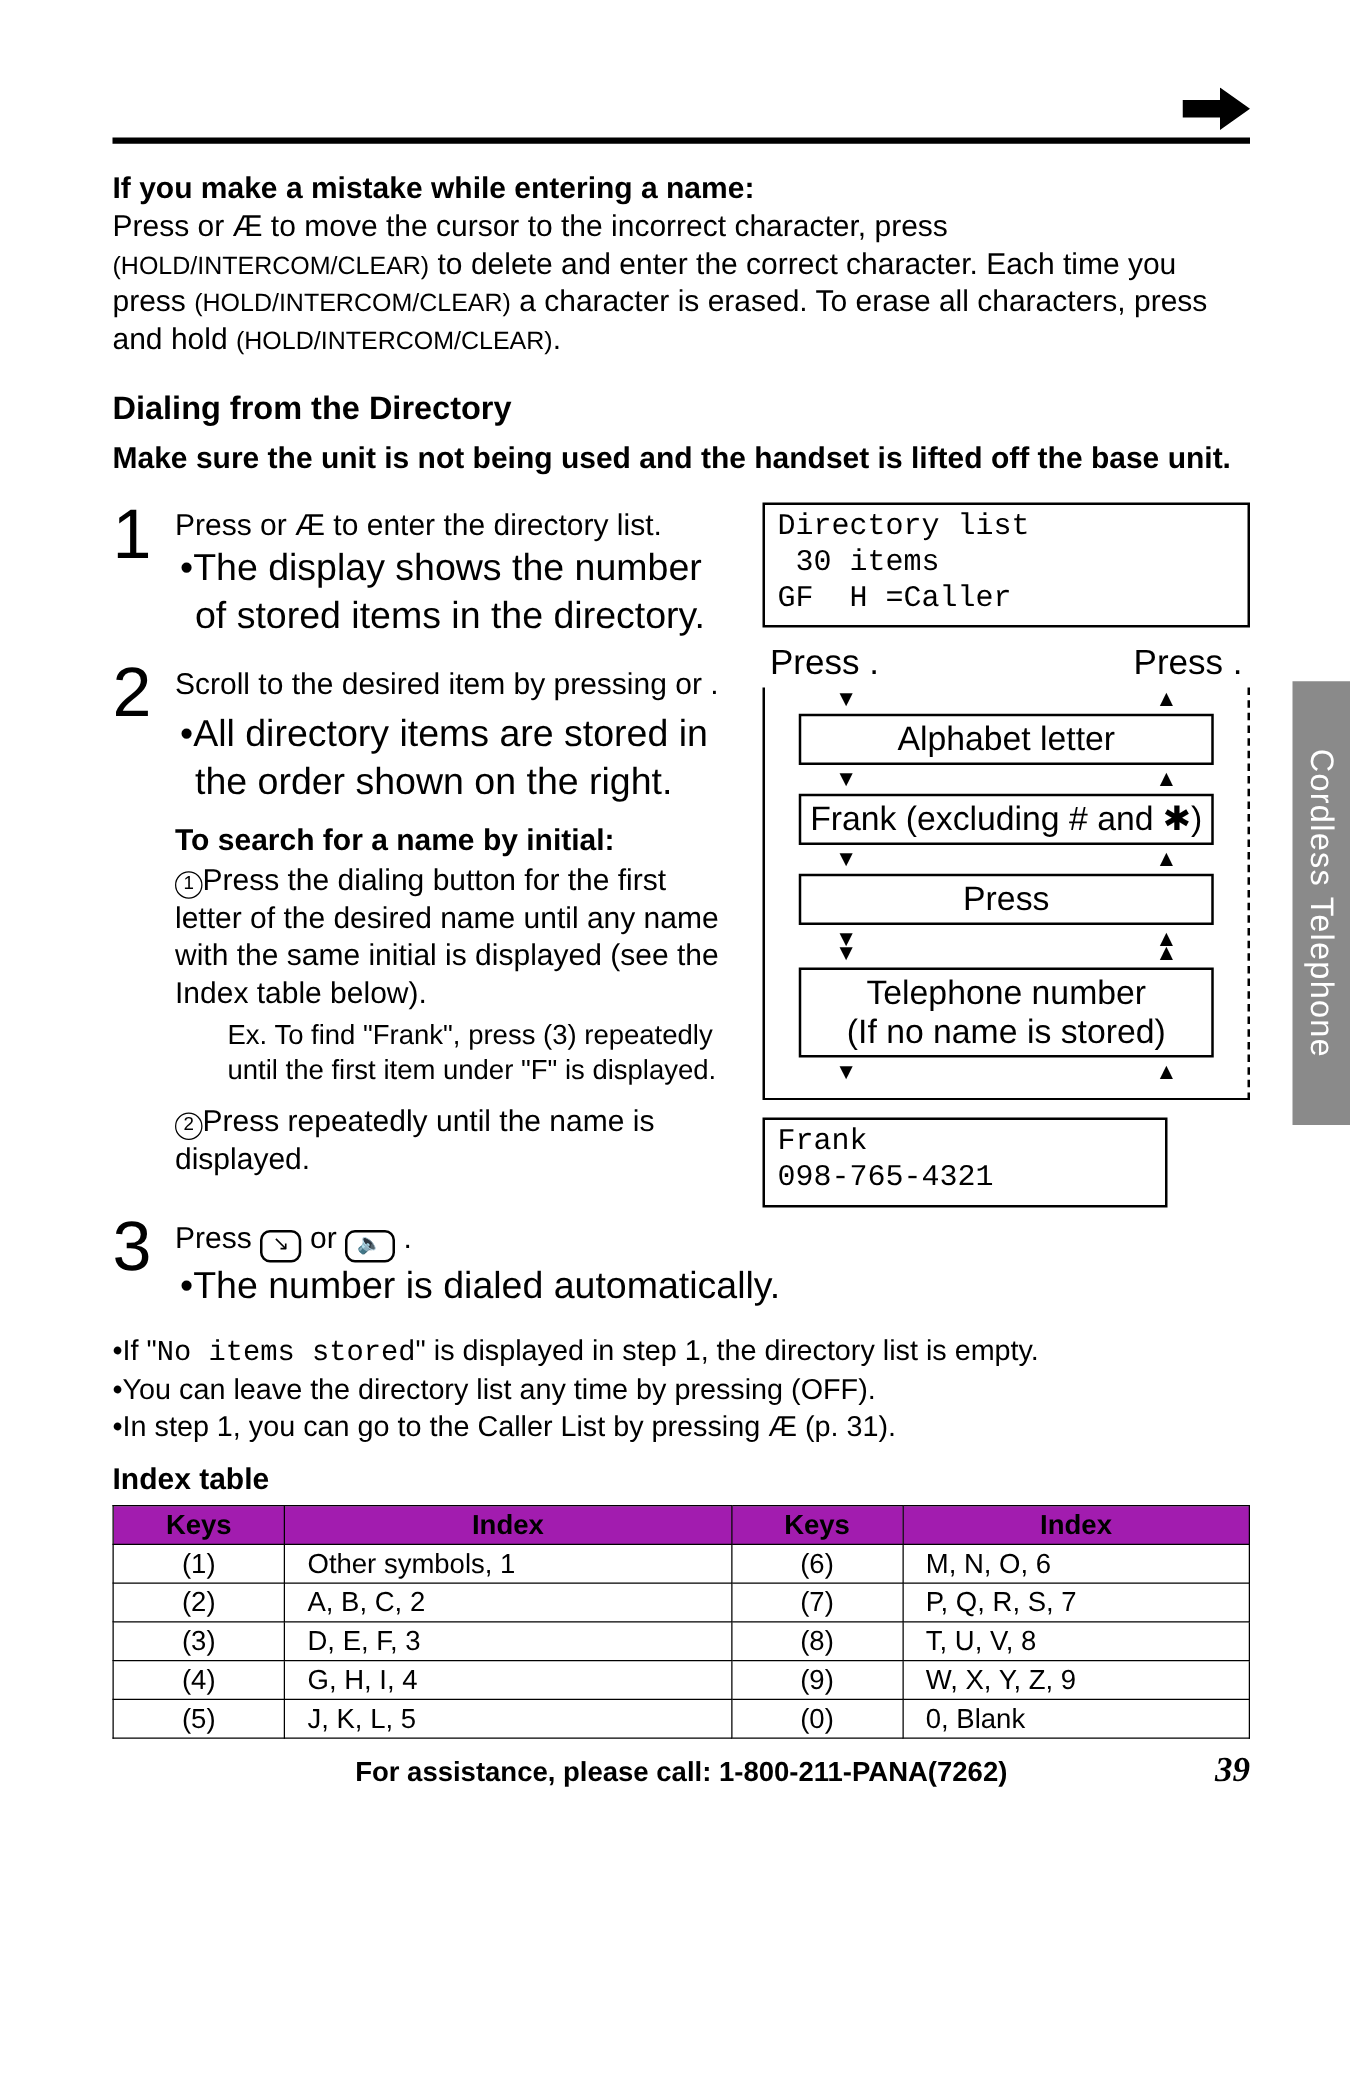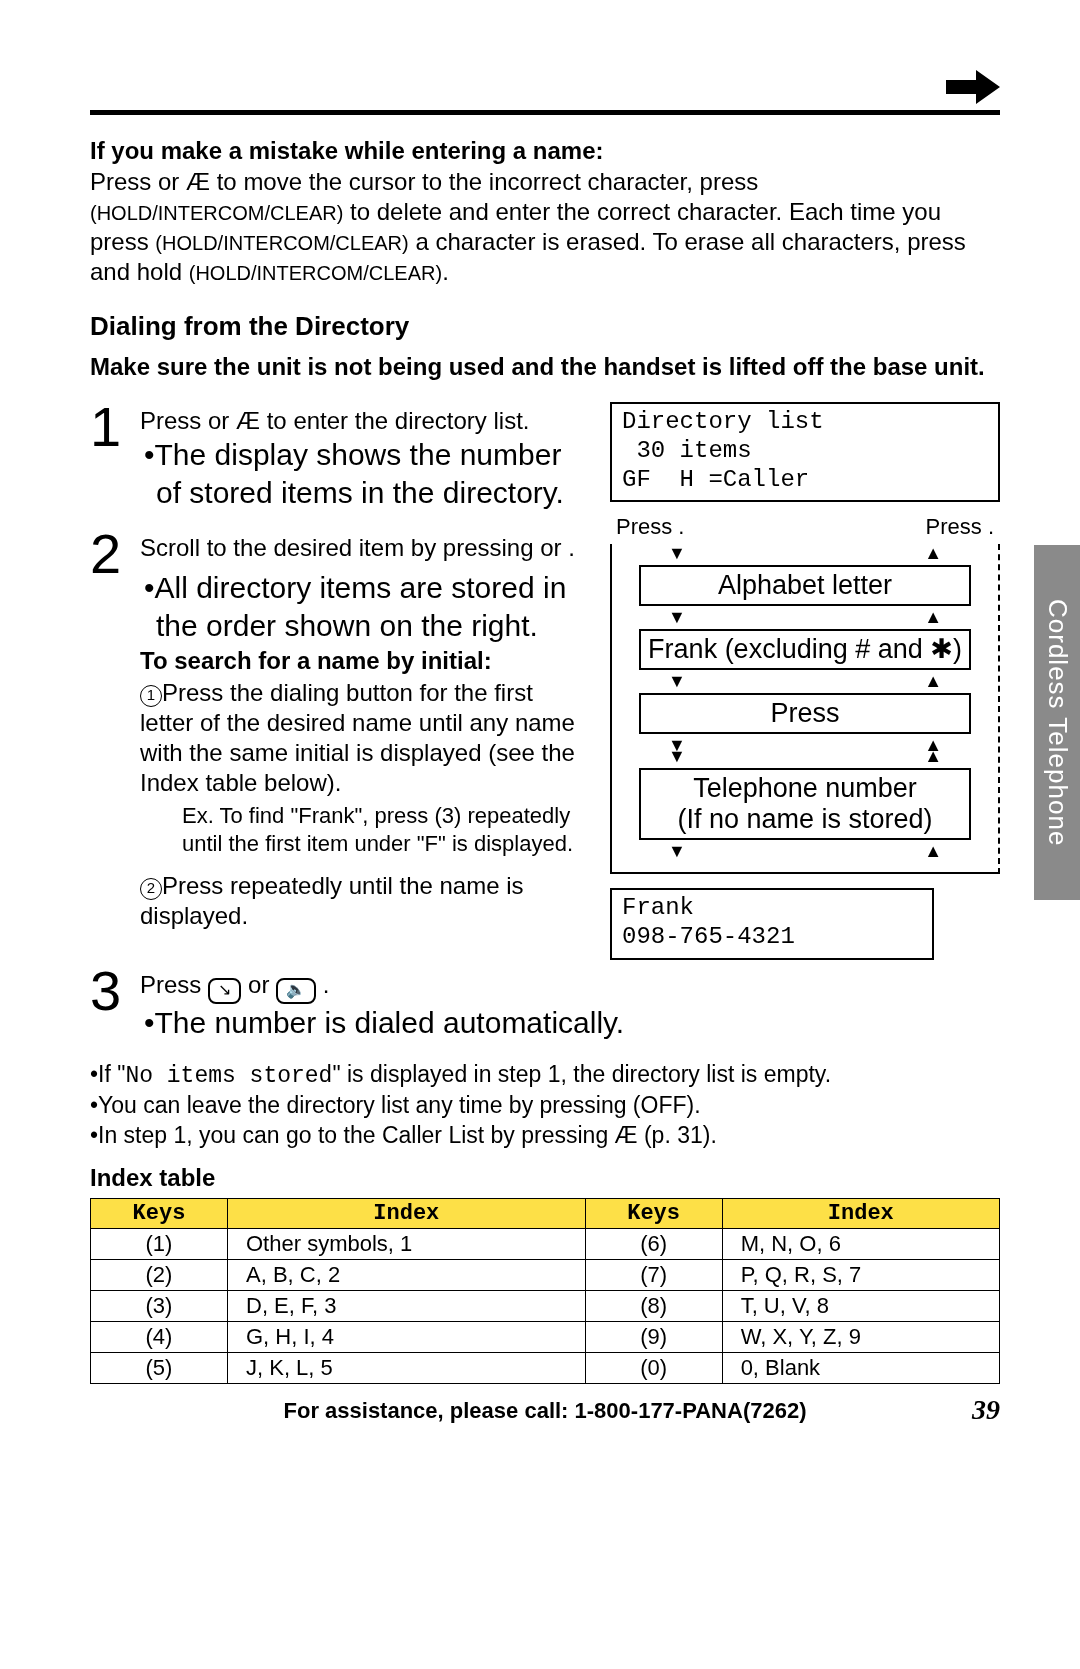--- a/index.html
+++ b/index.html
@@ -106,21 +106,21 @@
   .col-right {
     flex: 0 0 390px;
     font-size: 22px;
   }
   .diagram {
     margin-top: 12px;
   }
   .diag-row {
     display: flex;
     justify-content: space-between;
-    font-size: 22px;
+    font-size: 28px;
     padding: 0 6px;
   }
   .order-box {
     border: 2px solid #000;
     text-align: center;
     font-size: 27px;
     padding: 3px 4px;
     margin: 6px auto;
     width: 320px;
     line-height: 1.15;
@@ -173,24 +173,23 @@
     border-collapse: collapse;
     width: 100%;
     font-size: 22px;
   }
   table.index th, table.index td {
     border: 1.5px solid #000;
     padding: 2px 18px;
     text-align: left;
   }
   table.index th {
-    background: #fde047;
-    font-weight: bold;
-    text-align: center;
-    font-family: Liberation Mono, monospace;
+    background: #a21caf;
+    font-weight: bold;
+    text-align: center;
   }
   table.index td.key {
     text-align: center;
     width: 100px;
   }
   .footer {
     margin-top: 14px;
     text-align: center;
     font-weight: bold;
     font-size: 22px;
@@ -251,21 +250,21 @@
             <div class="sub-bullet">•The display shows the number of stored items in the directory.</div>
           </div>
         </div>
 
         <div class="step">
           <div class="step-num">2</div>
           <div class="step-body">
             <div>Scroll to the desired item by pressing      or     .</div>
             <div class="sub-bullet" style="margin-top:6px">•All directory items are stored in the order shown on the right.</div>
 
-            <div class="bold" style="margin-top:2px">To search for a name by initial:</div>
+            <div class="bold" style="margin-top:14px">To search for a name by initial:</div>
             <div style="margin-top:2px">
               <span class="circ">1</span><span>Press the dialing button for the first letter of the desired name until any name with the same initial is displayed (see the Index table below).</span>
             </div>
             <div style="font-size:22px; margin:4px 0 14px 42px;">Ex.  To find "Frank", press (3) repeatedly until the first item under "F" is displayed.</div>
             <div>
               <span class="circ">2</span><span>Press      repeatedly until the name is displayed.</span>
             </div>
           </div>
         </div>
 
@@ -381,17 +380,17 @@
         <tr>
           <td class="key">(5)</td>
           <td>J, K, L, 5</td>
           <td class="key">(0)</td>
           <td>0, Blank</td>
         </tr>
       </tbody>
   </table>
 
   <div class="footer">
-    <span>For assistance, please call: 1-800-177-PANA(7262)</span>
+    <span>For assistance, please call: 1-800-211-PANA(7262)</span>
     <span class="page-num">39</span>
   </div>
 
 </div>
 
 </body></html>

